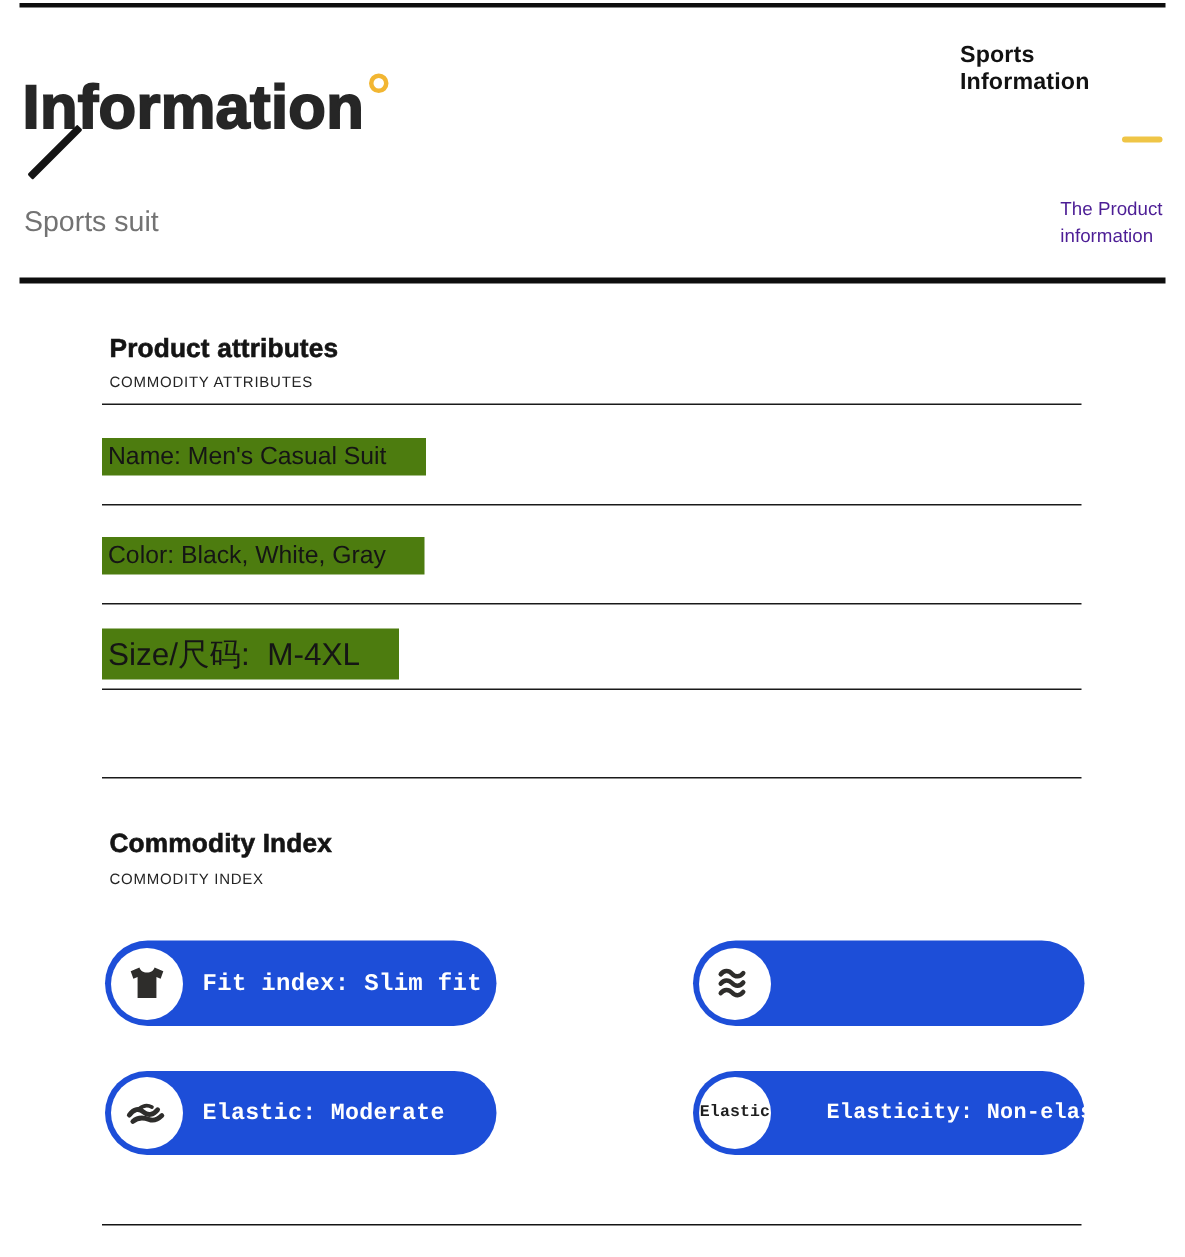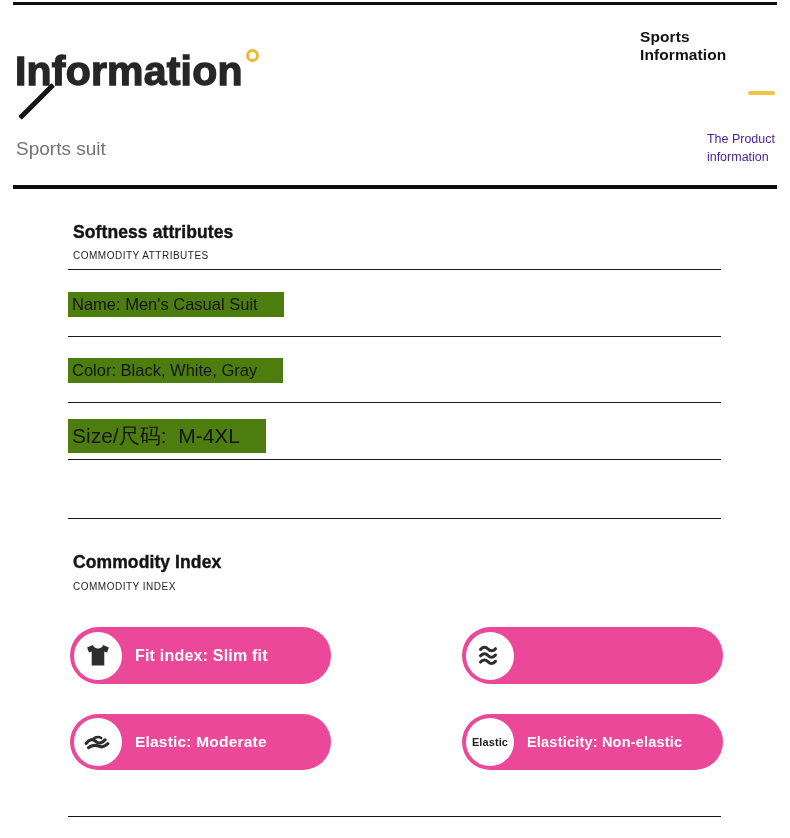--- a/index.html
+++ b/index.html
@@ -63,27 +63,27 @@
   .attr{
     position:absolute;left:0;font-size:16.5px;font-weight:400;color:#151515;
     white-space:pre-wrap;background:#4d7c0f;padding:3px 26px 3px 4px;
   }
   .attr--0{top:292px;}
   .attr--1{top:358px;}
   .attr--2{top:419px;font-size:21px;}
   .attr--3{top:471px;}
   
   .badge{
-    position:absolute;width:261px;height:57px;background:#ec4899;
-    border-radius:28.5px;display:flex;align-items:center;
+    position:absolute;width:261px;height:57px;background:#1d4ed8;
+    border-radius:28.5px;display:flex;align-items:center;font-family:Liberation Mono, monospace;
   }
   .badge--fit{left:2px;top:627px;}
   .badge--thickness{left:394px;top:627px;}
   .badge--softness{left:2px;top:714px;height:56px;}
-  .badge--elastic{left:394px;top:714px;height:56px;}
+  .badge--elastic{left:394px;top:714px;height:56px;gap:24px;}
   .badge-circle{
     flex:0 0 auto;width:48px;height:48px;border-radius:50%;background:#ffffff;
     margin-left:4px;display:flex;align-items:center;justify-content:center;
   }
   .badge-label{
     color:#ffffff;font-weight:700;margin-left:13px;letter-spacing:0.2px;white-space:nowrap;
   }
   .badge--fit .badge-label{font-size:16px;}
   .badge--thickness .badge-label{font-size:13.5px;}
   .badge--softness .badge-label{font-size:15.5px;}
@@ -107,21 +107,21 @@
 <div class="yellow-dash"></div>
 <div class="right-caption">
   <span>The Product</span>
   <span>information</span>
 </div>
 
 <div class="rule rule--header"></div>
 
 <div class="content">
 
-  <div class="sec-title sec-title--attrs">Softness attributes</div>
+  <div class="sec-title sec-title--attrs">Product attributes</div>
   <div class="sec-sub sec-sub--attrs">COMMODITY ATTRIBUTES</div>
 
   <div class="hr hr--0"></div>
   <div class="attr attr--0">Name: Men's Casual Suit</div>
   <div class="hr hr--1"></div>
   <div class="attr attr--1">Color: Black, White, Gray</div>
   <div class="hr hr--2"></div>
   <div class="attr attr--2">Size/尺码:  M-4XL</div>
   <div class="hr hr--3"></div>
   <div class="hr hr--4"></div>

